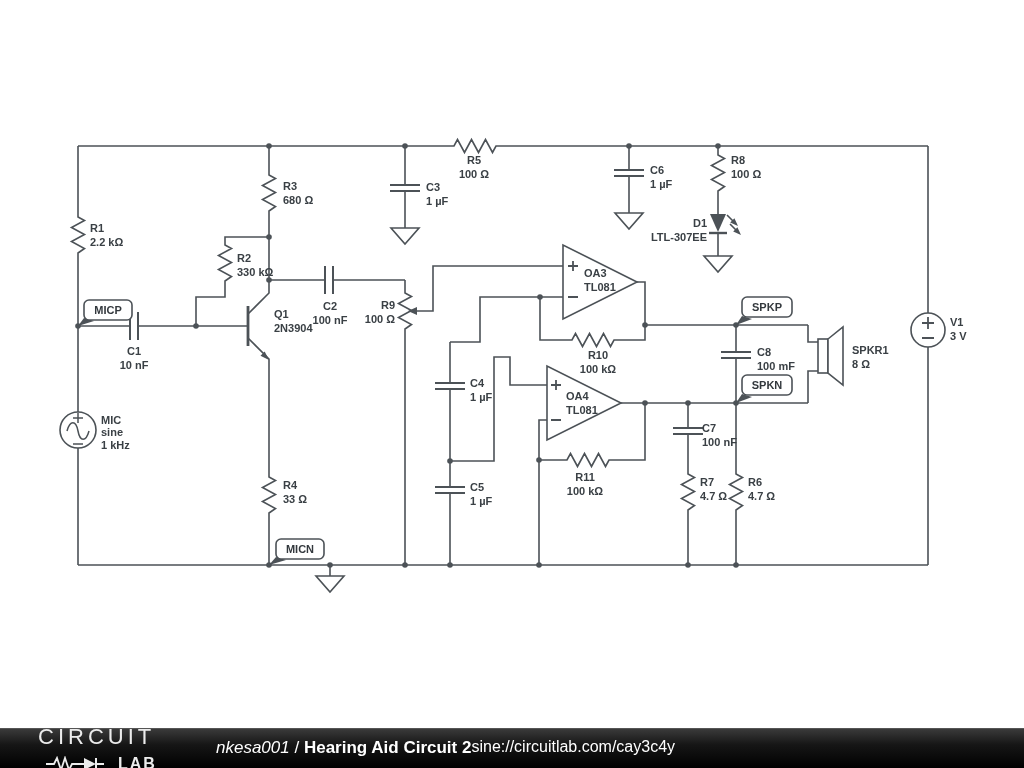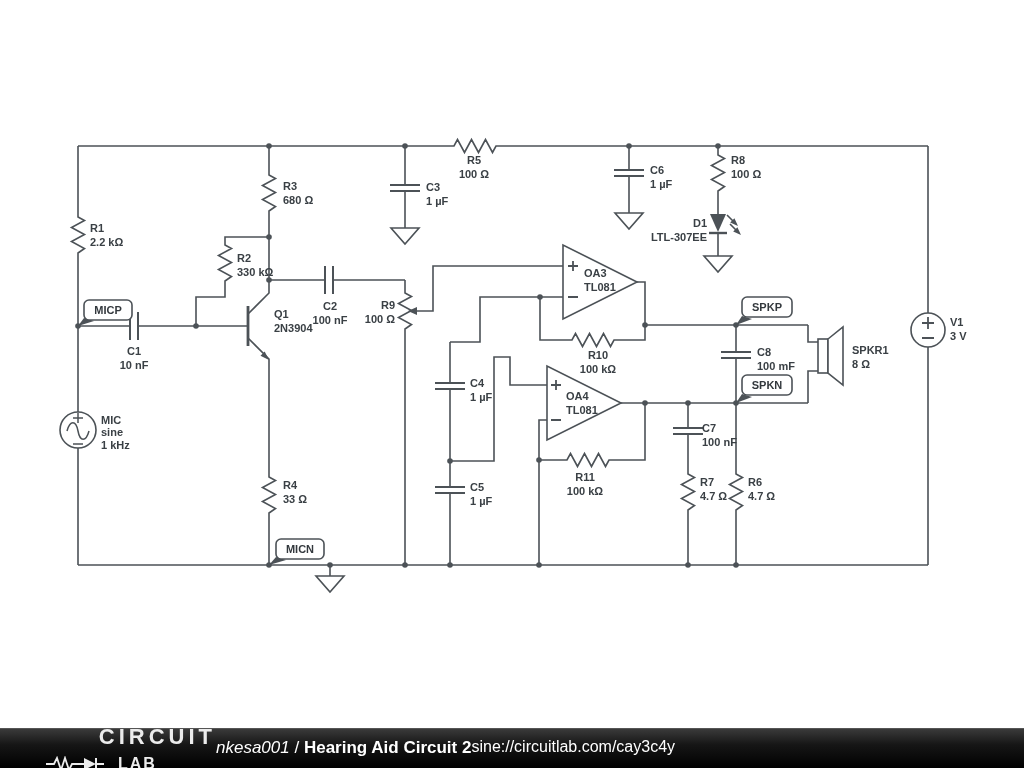--- a/index.html
+++ b/index.html
@@ -5,21 +5,21 @@
   html,body{margin:0;padding:0;background:#fff;width:1024px;height:768px;overflow:hidden;
     font-family:"Liberation Sans", sans-serif;}
   .stage{position:relative;width:1024px;height:768px;background:#fff;}
   svg{display:block}
   svg text{font-family:"Liberation Sans", sans-serif;font-size:11px;font-weight:bold;fill:#3a4045;}
   svg text.callout-txt{font-size:11px;fill:#33383d;}
   .footer{position:absolute;left:0;top:728px;width:1024px;height:40px;
     background:linear-gradient(#3a3a3a,#161616 40%,#000);border-top:1px solid #555;
     box-sizing:border-box;display:flex;align-items:center;color:#fff;}
   .logo{width:178px;margin-left:38px;display:flex;flex-direction:column;line-height:1;}
-  .logo-top{font-size:22px;font-weight:700;letter-spacing:4px;color:#ececec;text-align:right;}
+  .logo-top{font-size:22px;font-weight:400;letter-spacing:4px;color:#ececec;}
   .logo-row{display:flex;align-items:flex-end;margin-top:8px;}
   .logo-bottom{font-size:16px;font-weight:bold;letter-spacing:2px;color:#ececec;}
   .cap-info{display:flex;flex-direction:row;justify-content:center;line-height:1.18;}
   .cap-line1{font-size:17px;}
   .cap-author{font-style:italic;}
   .cap-title{font-weight:bold;}
   .sep{white-space:pre;}
   .cap-url{font-size:16px;}
 </style>
 </head>

